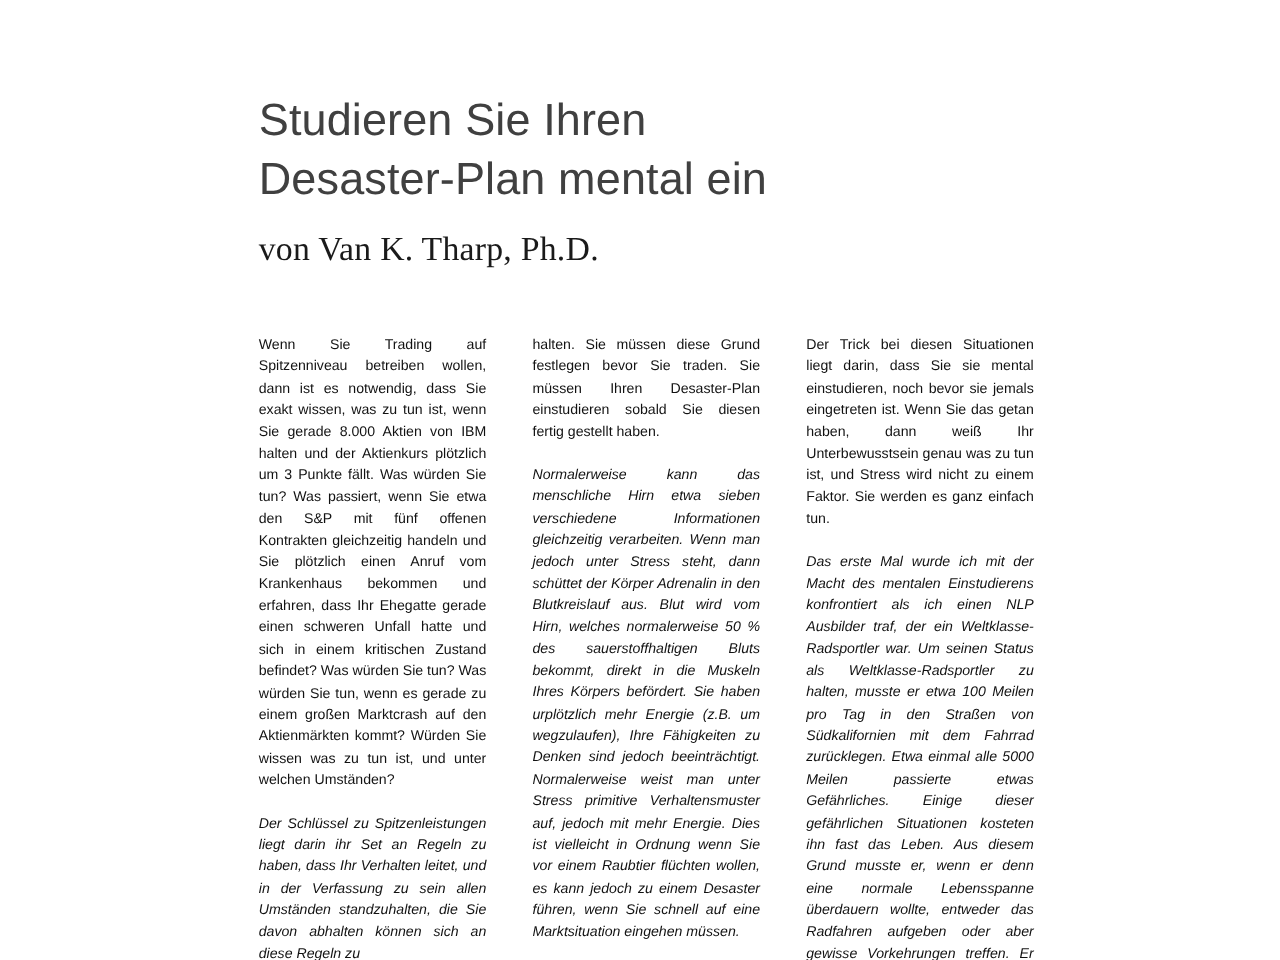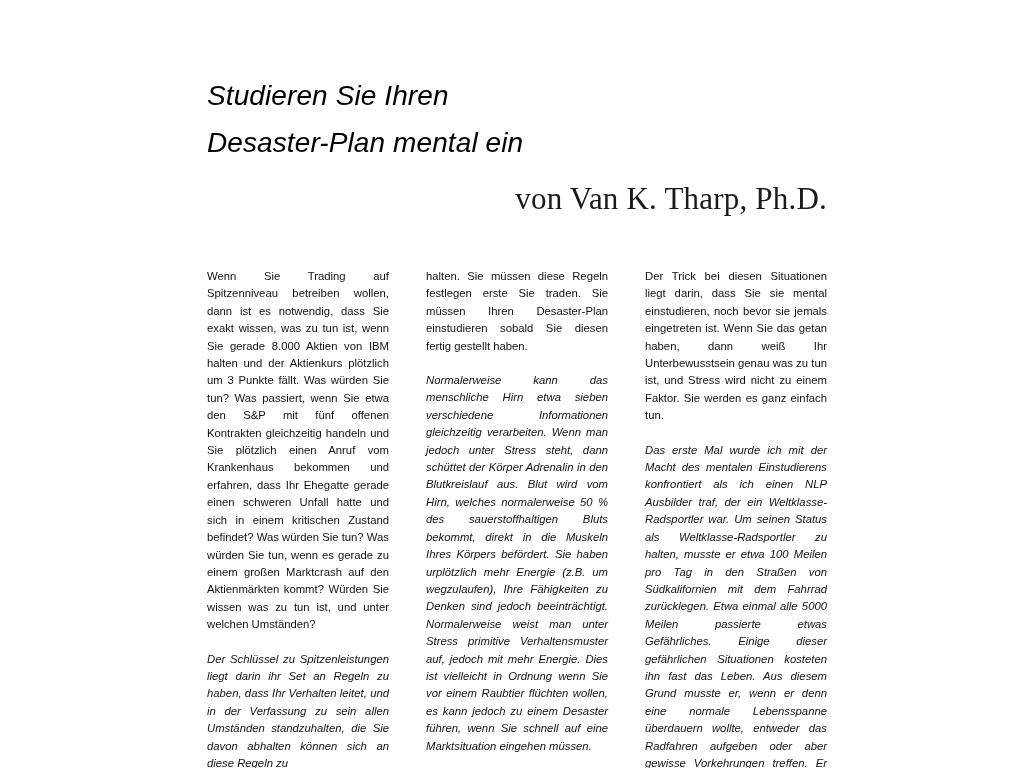--- a/index.html
+++ b/index.html
@@ -21,38 +21,36 @@
     padding: 0;
   }
   .article {
     position: absolute;
     left: 207px;
     top: 72px;
     width: 620px;
   }
   .title {
     font-family: "Liberation Sans", sans-serif;
-    font-size: 28px;
+    font-size: 36px;
     line-height: 47px;
     font-weight: 400;
-    color: #000000;
+    color: #404040;
     letter-spacing: 0.1px;
     margin: 0;
     white-space: pre-line;
-    font-style: italic;
   }
   .byline {
     font-family: "Liberation Serif", serif;
-    font-size: 31px;
+    font-size: 27px;
     line-height: 34px;
     font-weight: 400;
     color: #1a1a1a;
     margin: 16px 0 0 0;
     letter-spacing: 0.2px;
-    text-align: right;
   }
   .columns {
     position: absolute;
     left: 207px;
     top: 268px;
     width: 620px;
     display: flex;
     gap: 0px;
   }
   .column {
@@ -88,21 +86,21 @@
   </div>
 
   <div class="columns">
 
     <div class="column">
       <p>Wenn Sie Trading auf Spitzenniveau betreiben wollen, dann ist es notwendig, dass Sie exakt wissen, was zu tun ist, wenn Sie gerade 8.000 Aktien von IBM halten und der Aktienkurs plötzlich um 3 Punkte fällt. Was würden Sie tun? Was passiert, wenn Sie etwa den S&amp;P mit fünf offenen Kontrakten gleichzeitig handeln und Sie plötzlich einen Anruf vom Krankenhaus bekommen und erfahren, dass Ihr Ehegatte gerade einen schweren Unfall hatte und sich in einem kritischen Zustand befindet? Was würden Sie tun? Was würden Sie tun, wenn es gerade zu einem großen Marktcrash auf den Aktienmärkten kommt? Würden Sie wissen was zu tun ist, und unter welchen Umständen?</p>
       <p>Der Schlüssel zu Spitzenleistungen liegt darin ihr Set an Regeln zu haben, dass Ihr Verhalten leitet, und in der Verfassung zu sein allen Umständen standzuhalten, die Sie davon abhalten können sich an diese Regeln zu</p>
     </div>
 
     <div class="column">
-      <p>halten. Sie müssen diese Regeln festlegen erste Sie traden. Sie müssen Ihren Desaster-Plan einstudieren sobald Sie diesen fertig gestellt haben.</p>
+      <p>halten. Sie müssen diese Grund festlegen bevor Sie traden. Sie müssen Ihren Desaster-Plan einstudieren sobald Sie diesen fertig gestellt haben.</p>
       <p>Normalerweise kann das menschliche Hirn etwa sieben verschiedene Informationen gleichzeitig verarbeiten. Wenn man jedoch unter Stress steht, dann schüttet der Körper Adrenalin in den Blutkreislauf aus. Blut wird vom Hirn, welches normalerweise 50 % des sauerstoffhaltigen Bluts bekommt, direkt in die Muskeln Ihres Körpers befördert. Sie haben urplötzlich mehr Energie (z.B. um wegzulaufen), Ihre Fähigkeiten zu Denken sind jedoch beeinträchtigt. Normalerweise weist man unter Stress primitive Verhaltensmuster auf, jedoch mit mehr Energie. Dies ist vielleicht in Ordnung wenn Sie vor einem Raubtier flüchten wollen, es kann jedoch zu einem Desaster führen, wenn Sie schnell auf eine Marktsituation eingehen müssen.</p>
     </div>
 
     <div class="column">
       <p>Der Trick bei diesen Situationen liegt darin, dass Sie sie mental einstudieren, noch bevor sie jemals eingetreten ist. Wenn Sie das getan haben, dann weiß Ihr Unterbewusstsein genau was zu tun ist, und Stress wird nicht zu einem Faktor. Sie werden es ganz einfach tun.</p>
       <p>Das erste Mal wurde ich mit der Macht des mentalen Einstudierens konfrontiert als ich einen NLP Ausbilder traf, der ein Weltklasse-Radsportler war. Um seinen Status als Weltklasse-Radsportler zu halten, musste er etwa 100 Meilen pro Tag in den Straßen von Südkalifornien mit dem Fahrrad zurücklegen. Etwa einmal alle 5000 Meilen passierte etwas Gefährliches. Einige dieser gefährlichen Situationen kosteten ihn fast das Leben. Aus diesem Grund musste er, wenn er denn eine normale Lebensspanne überdauern wollte, entweder das Radfahren aufgeben oder aber gewisse Vorkehrungen treffen. Er hat sich für die Vorkehrungen entschieden – mentales Einstudieren.</p>
     </div>
 
   </div>
 </div>

